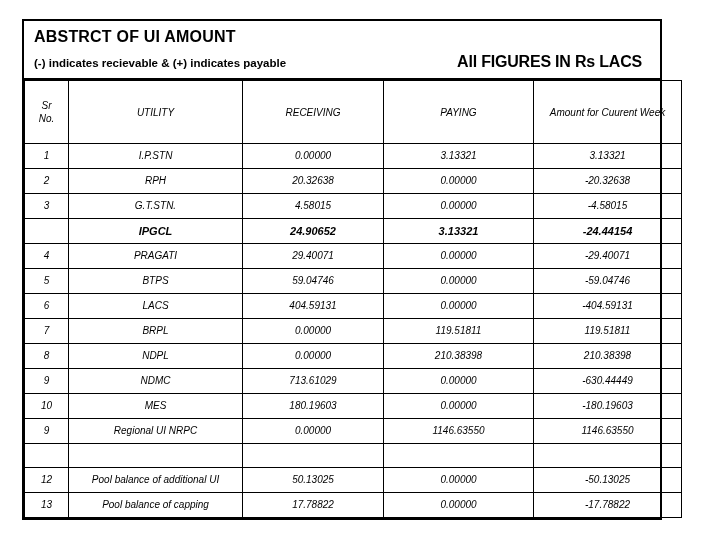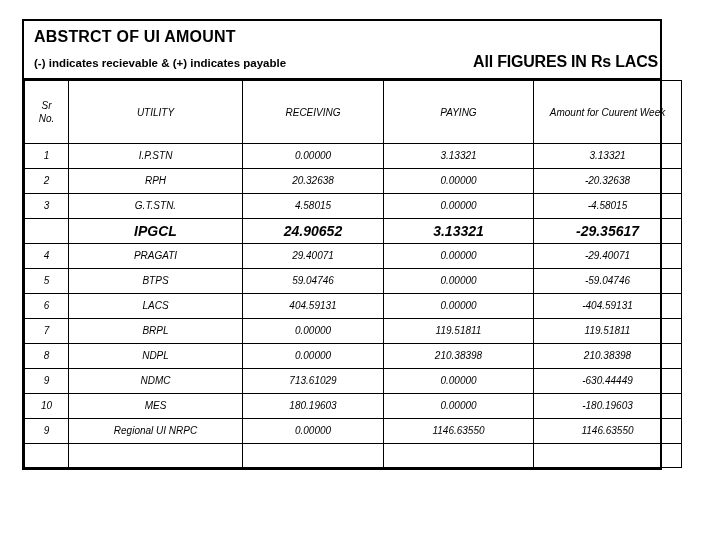--- a/index.html
+++ b/index.html
@@ -41,21 +41,21 @@
     font-weight: bold;
     letter-spacing: 0.2px;
     padding: 7px 0 5px 10px;
     line-height: 18px;
     white-space: nowrap;
   }
   .subtitle-row {
     display: flex;
     align-items: baseline;
     justify-content: space-between;
-    padding: 2px 0 7px 10px;
+    padding: 2px 16px 7px 10px;
   }
   .subtitle-left {
     font-size: 11.5px;
     font-weight: bold;
     white-space: nowrap;
   }
   .subtitle-right {
     font-size: 16px;
     font-weight: bold;
     white-space: nowrap;
@@ -91,21 +91,21 @@
     height: 62px;
     font-size: 10px;
     line-height: 13px;
     white-space: normal;
   }
   table.grid tr.blank-row td {
     height: 23px;
   }
   table.grid tr.bold-row td {
     font-weight: bold;
-    font-size: 14px;
+    font-size: 11px;
   }
   
   table.grid { border-left: 0; border-right: 0; }
 </style>
 </head>
 <body>
 
 <div id="page">
   <div id="sheet">
 
@@ -157,21 +157,21 @@
             <td>G.T.STN.</td>
             <td>4.58015</td>
             <td>0.00000</td>
             <td>-4.58015</td>
           </tr>
           <tr class="bold-row">
             <td></td>
             <td>IPGCL</td>
             <td>24.90652</td>
             <td>3.13321</td>
-            <td>-29.35617</td>
+            <td>-24.44154</td>
           </tr>
           <tr>
             <td>4</td>
             <td>PRAGATI</td>
             <td>29.40071</td>
             <td>0.00000</td>
             <td>-29.40071</td>
           </tr>
           <tr>
             <td>5</td>
@@ -222,17 +222,31 @@
             <td>1146.63550</td>
             <td>1146.63550</td>
           </tr>
           <tr class="blank-row">
             <td></td>
             <td></td>
             <td></td>
             <td></td>
             <td></td>
           </tr>
+          <tr>
+            <td>12</td>
+            <td>Pool balance of additional UI</td>
+            <td>50.13025</td>
+            <td>0.00000</td>
+            <td>-50.13025</td>
+          </tr>
+          <tr>
+            <td>13</td>
+            <td>Pool balance of capping</td>
+            <td>17.78822</td>
+            <td>0.00000</td>
+            <td>-17.78822</td>
+          </tr>
         </tbody>
     </table>
 
   </div>
 </div>
 
 </body></html>

